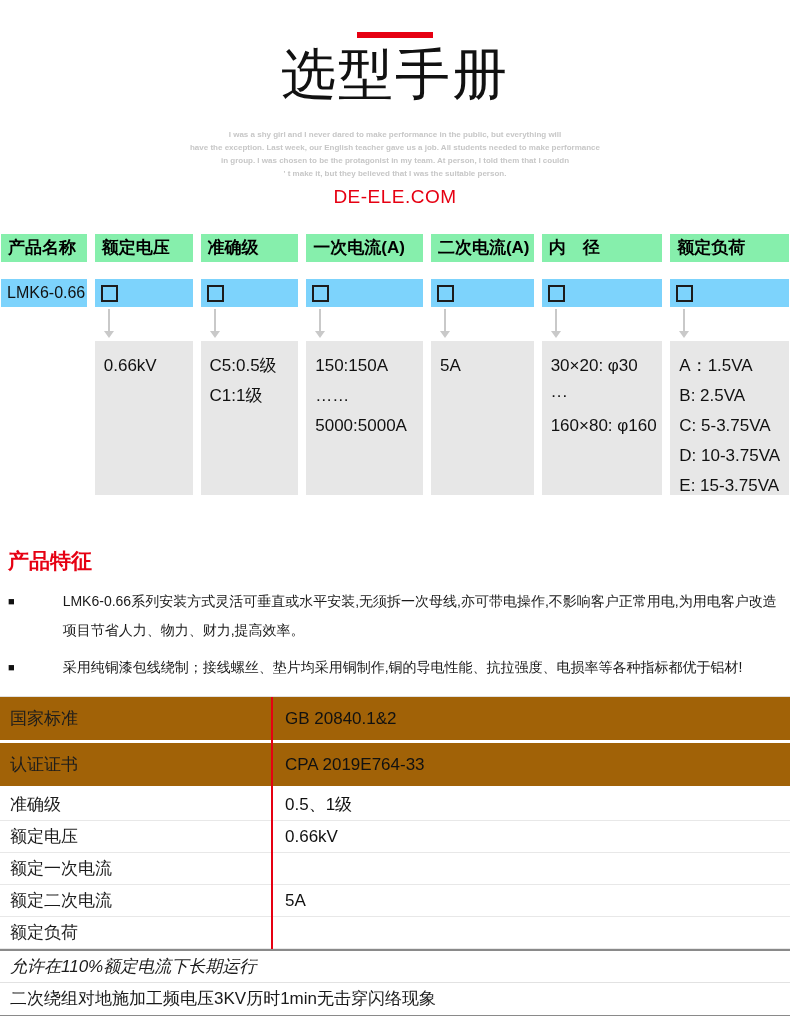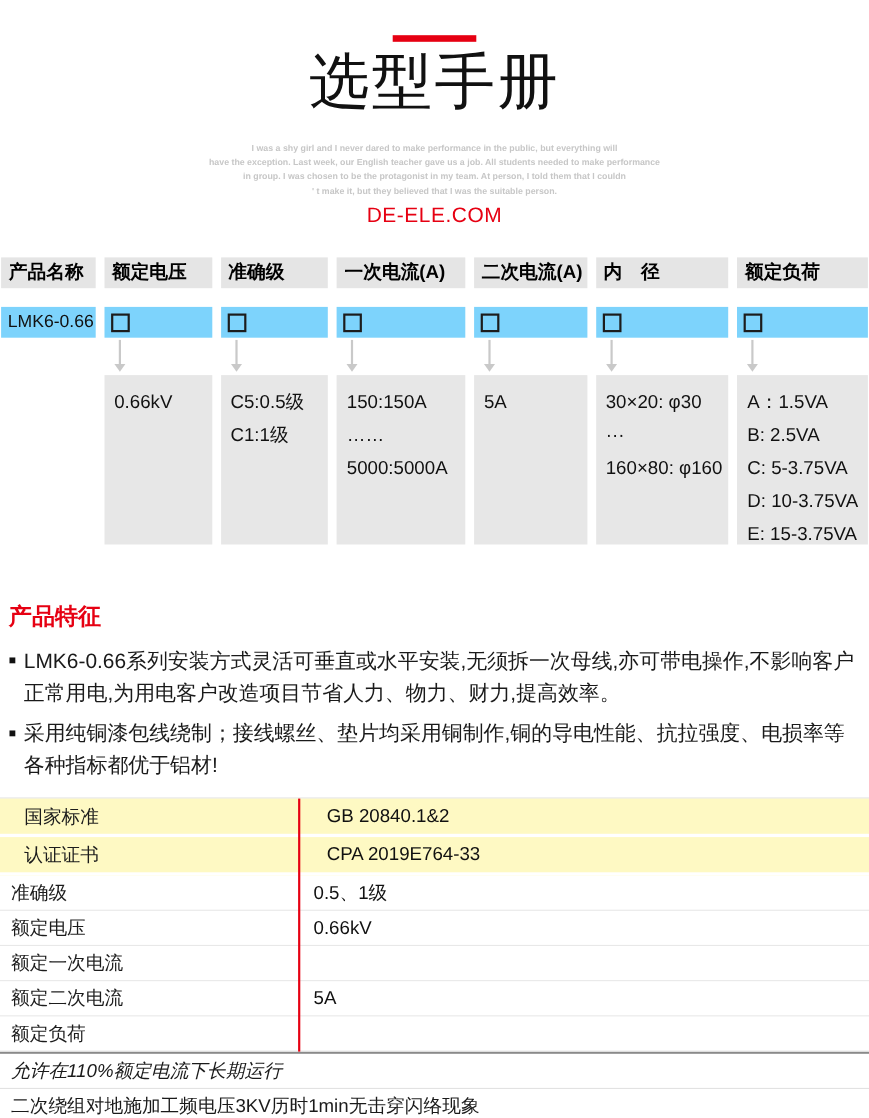--- a/index.html
+++ b/index.html
@@ -13,42 +13,42 @@
   
   .header-section { padding-top:32px; text-align:center; }
   .red-bar { width:76px; height:6px; background:#e60012; margin:0 auto; }
   .page-title { margin-top:8px; font-size:55px; line-height:56px; font-weight:normal; color:#111; letter-spacing:2px; }
   .watermark { margin-top:26px; font-size:8px; line-height:13px; color:#c7c7c7; font-weight:bold; }
   .brand { margin-top:6px; font-size:19px; color:#e60012; letter-spacing:0.5px; }
 
   
   .selector { margin-top:26px; display:flex; gap:8px; padding:0 1px; }
   .sel-col { display:flex; flex-direction:column; }
-  .col-header { height:28px; line-height:28px; background:#e5e5e5; color:#000; font-weight:bold; font-size:17px; padding-left:7px; white-space:nowrap; overflow:hidden; }
+  .col-header { height:28px; line-height:28px; background:#86efac; color:#000; font-weight:bold; font-size:17px; padding-left:7px; white-space:nowrap; overflow:hidden; }
   .col-sub { height:28px; background:#7dd3fc; margin-top:17px; display:flex; align-items:center; padding-left:6px; font-size:16px; color:#111; }
   .checkbox { width:17px; height:17px; border:2px solid #1c1c1c; background:transparent; display:inline-block; }
   .arrow-wrap { height:34px; padding-top:2px; }
   .arrow { width:2px; height:22px; background:#c9c9c9; margin-left:13px; position:relative; }
   .arrow::after { content:''; position:absolute; left:-4px; top:22px; border-left:5px solid transparent; border-right:5px solid transparent; border-top:7px solid #c9c9c9; }
   .value-box { height:154px; background:#e7e7e7; padding:10px 4px 0 9px; font-size:17px; color:#111; }
   .value-box div { line-height:30px; white-space:nowrap; }
   .spacer-box { height:154px; }
 
   
   .features { margin-top:52px; padding:0 8px; }
   .features-heading { font-size:21px; line-height:28px; font-weight:bold; color:#e60012; }
   .feature-list { margin-top:12px; }
   .feature-item { display:flex; margin-bottom:8px; }
   .bullet { font-size:11px; line-height:29px; margin-right:7px; color:#111; flex:0 0 auto; }
-  .feature-text { font-size:19px; line-height:29px; color:#1a1a1a; }
+  .feature-text { font-size:14px; line-height:29px; color:#1a1a1a;margin-left:41px; }
 
   
   .spec-table { margin-top:14px; position:relative; border-top:1px solid #e0e0e0; }
   .spec-row { display:flex; height:32px; align-items:center; font-size:17px; }
-  .spec-row.gray { background:#fef9c3; border-bottom:3px solid #ffffff; height:35px;padding-left:12px; }
+  .spec-row.gray { background:#a16207; border-bottom:3px solid #ffffff; height:46px; }
   .spec-row.white { border-bottom:1px solid #e8e8e8; }
   .spec-label { width:272px; padding-left:10px; color:#1c1c1c; }
   .spec-value { flex:1; padding-left:13px; color:#111; }
   .red-divider { position:absolute; left:271px; top:0; bottom:0; width:2px; background:#e60012; }
 
   
   .notes { border-top:2px solid #8a8a8a; border-bottom:2px solid #8a8a8a; }
   .note-row { height:32px; line-height:32px; padding-left:10px; font-size:17px; color:#1a1a1a; }
   .note-row:first-child { border-bottom:1px solid #e2e2e2;font-style:italic; }
 </style>

